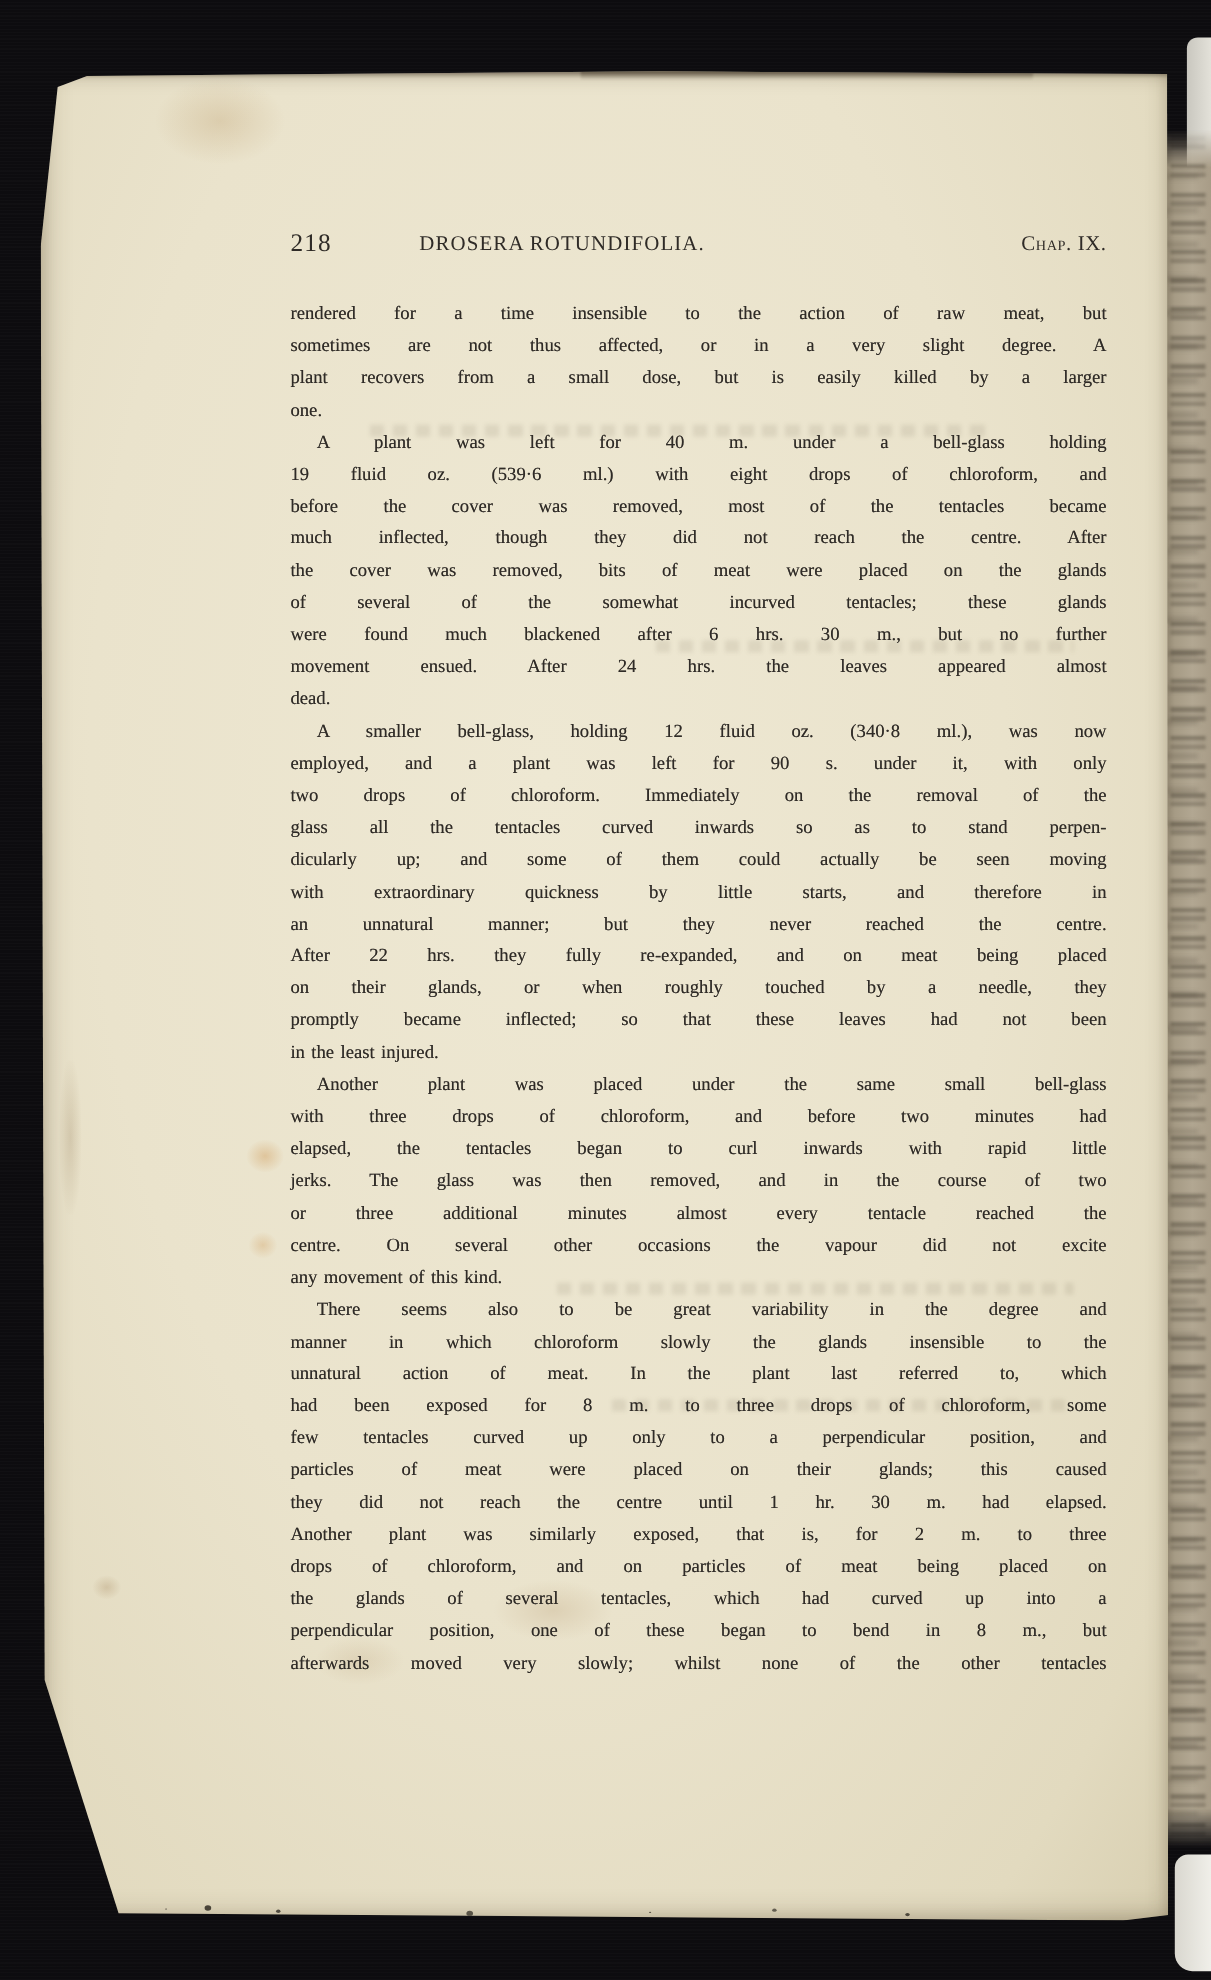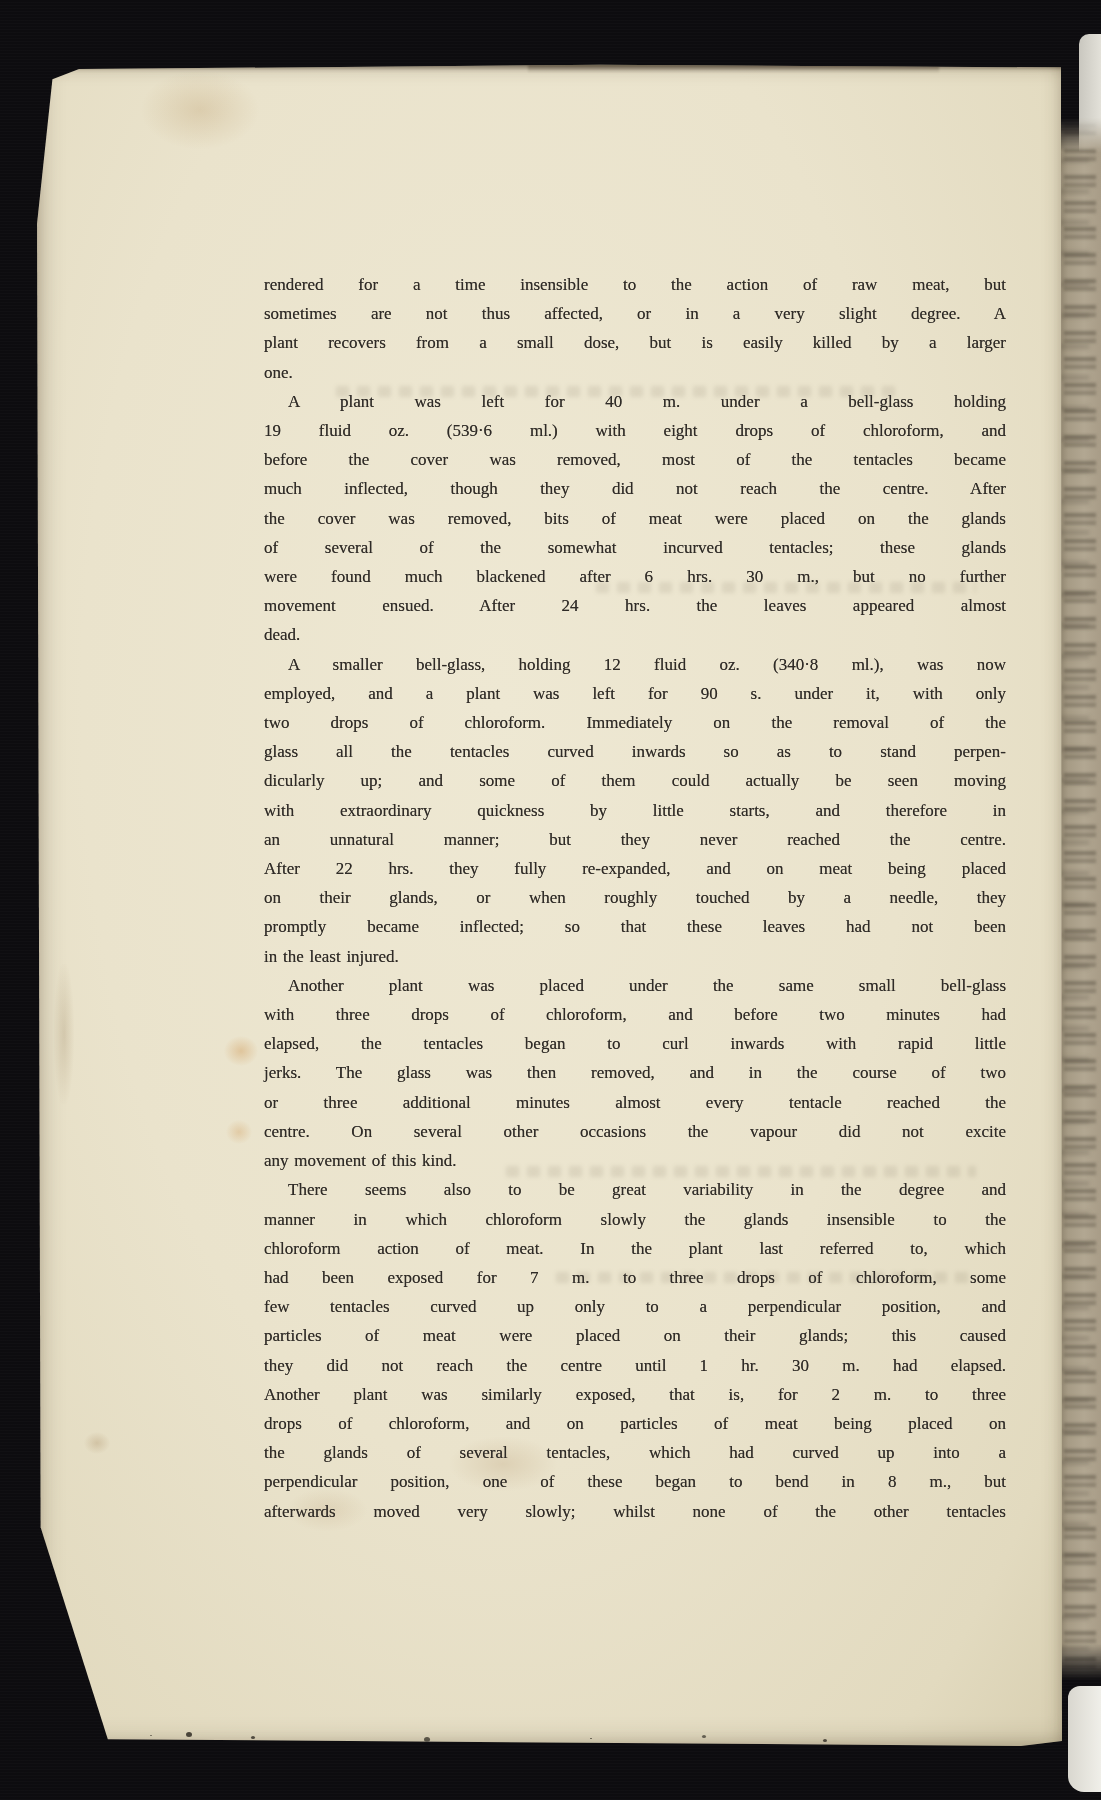--- a/index.html
+++ b/index.html
@@ -145,20 +145,25 @@
     <div class="stain s5"></div>
     <div class="stain s6"></div>
     <div class="stain s7"></div>
     <div class="specks"></div>
 
     <div class="ghost g1"></div>
     <div class="ghost g2"></div>
     <div class="ghost g3"></div>
     <div class="ghost g4"></div>
 
+    <div class="header-row">
+      <span class="page-number">218</span>
+      <span class="running-title">DROSERA ROTUNDIFOLIA.</span>
+      <span class="chapter-label">Chap. IX.</span>
+    </div>
 
     <div class="text-block">
         <div class="para">
           <div class="line">rendered for a time insensible to the action of raw meat, but</div>
           <div class="line">sometimes are not thus affected, or in a very slight degree. A</div>
           <div class="line">plant recovers from a small dose, but is easily killed by a larger</div>
           <div class="line lastline">one.</div>
         </div>
         <div class="para indent">
           <div class="line">A plant was left for 40 m. under a bell-glass holding</div>
@@ -189,22 +194,22 @@
           <div class="line">with three drops of chloroform, and before two minutes had</div>
           <div class="line">elapsed, the tentacles began to curl inwards with rapid little</div>
           <div class="line">jerks. The glass was then removed, and in the course of two</div>
           <div class="line">or three additional minutes almost every tentacle reached the</div>
           <div class="line">centre. On several other occasions the vapour did not excite</div>
           <div class="line lastline">any movement of this kind.</div>
         </div>
         <div class="para indent">
           <div class="line">There seems also to be great variability in the degree and</div>
           <div class="line">manner in which chloroform slowly the glands insensible to the</div>
-          <div class="line">chloroform action of meat. In the plant last referred to, which</div>
-          <div class="line">had been exposed for 7 m. to three drops of chloroform, some</div>
+          <div class="line">unnatural action of meat. In the plant last referred to, which</div>
+          <div class="line">had been exposed for 8 m. to three drops of chloroform, some</div>
           <div class="line">few tentacles curved up only to a perpendicular position, and</div>
           <div class="line">particles of meat were placed on their glands; this caused</div>
           <div class="line">they did not reach the centre until 1 hr. 30 m. had elapsed.</div>
           <div class="line">Another plant was similarly exposed, that is, for 2 m. to three</div>
           <div class="line">drops of chloroform, and on particles of meat being placed on</div>
           <div class="line">the glands of several tentacles, which had curved up into a</div>
           <div class="line">perpendicular position, one of these began to bend in 8 m., but</div>
           <div class="line">afterwards moved very slowly; whilst none of the other tentacles</div>
         </div>
       </div>

